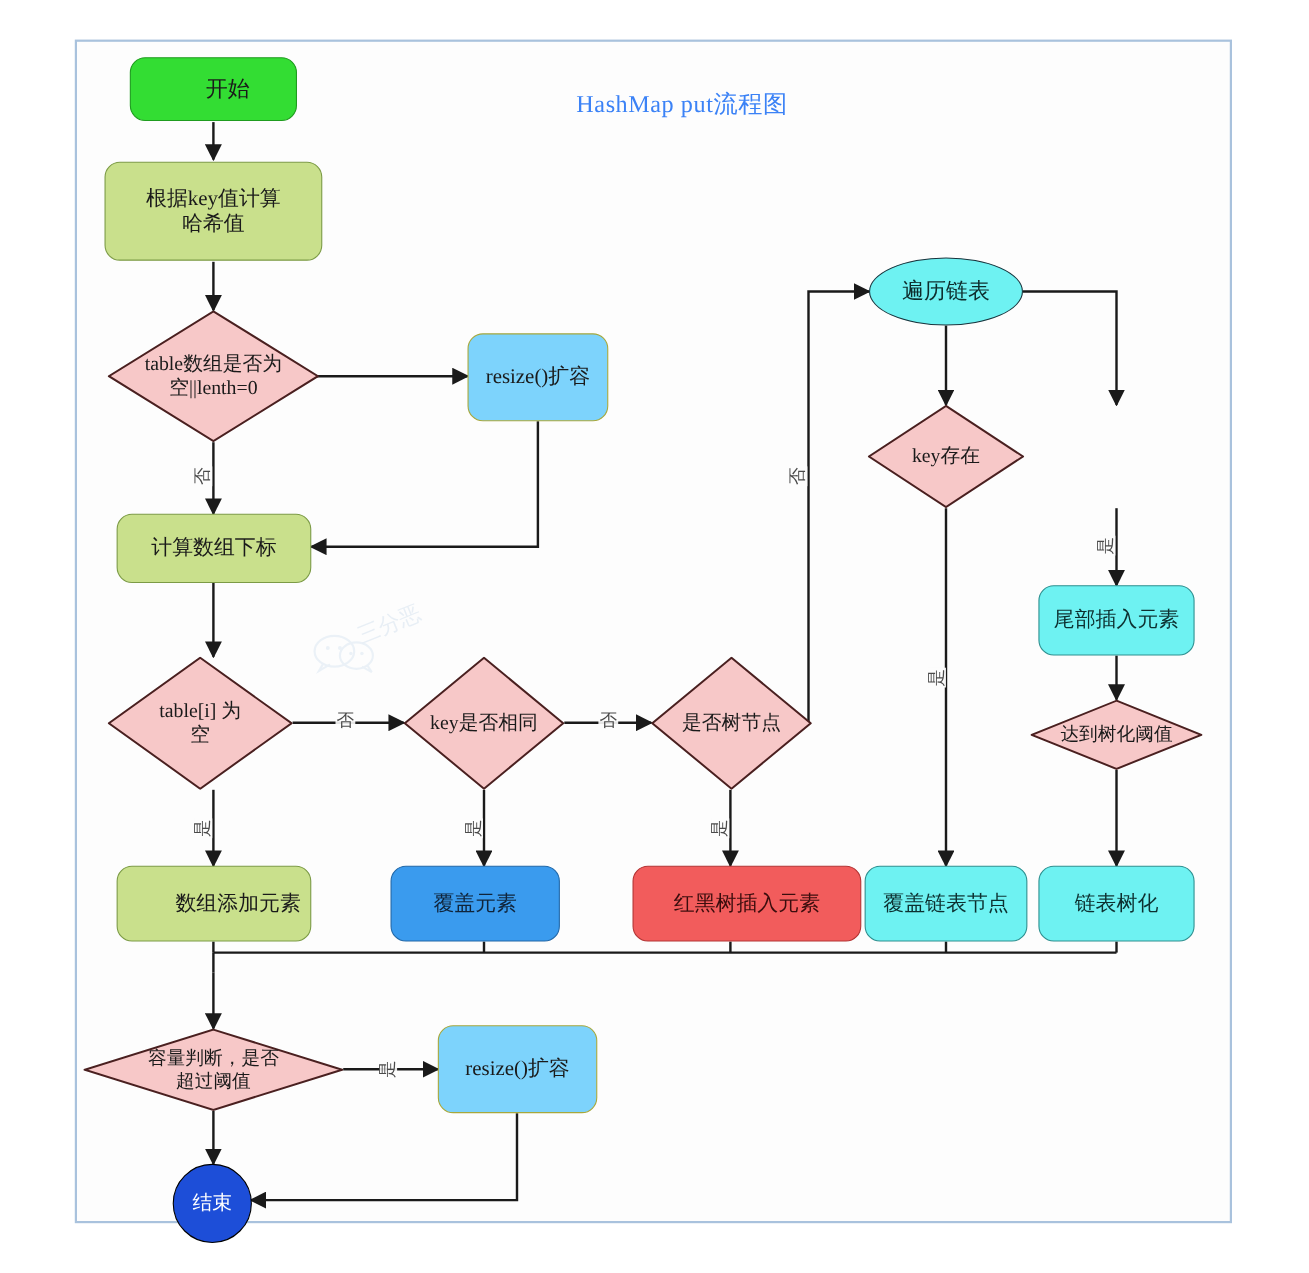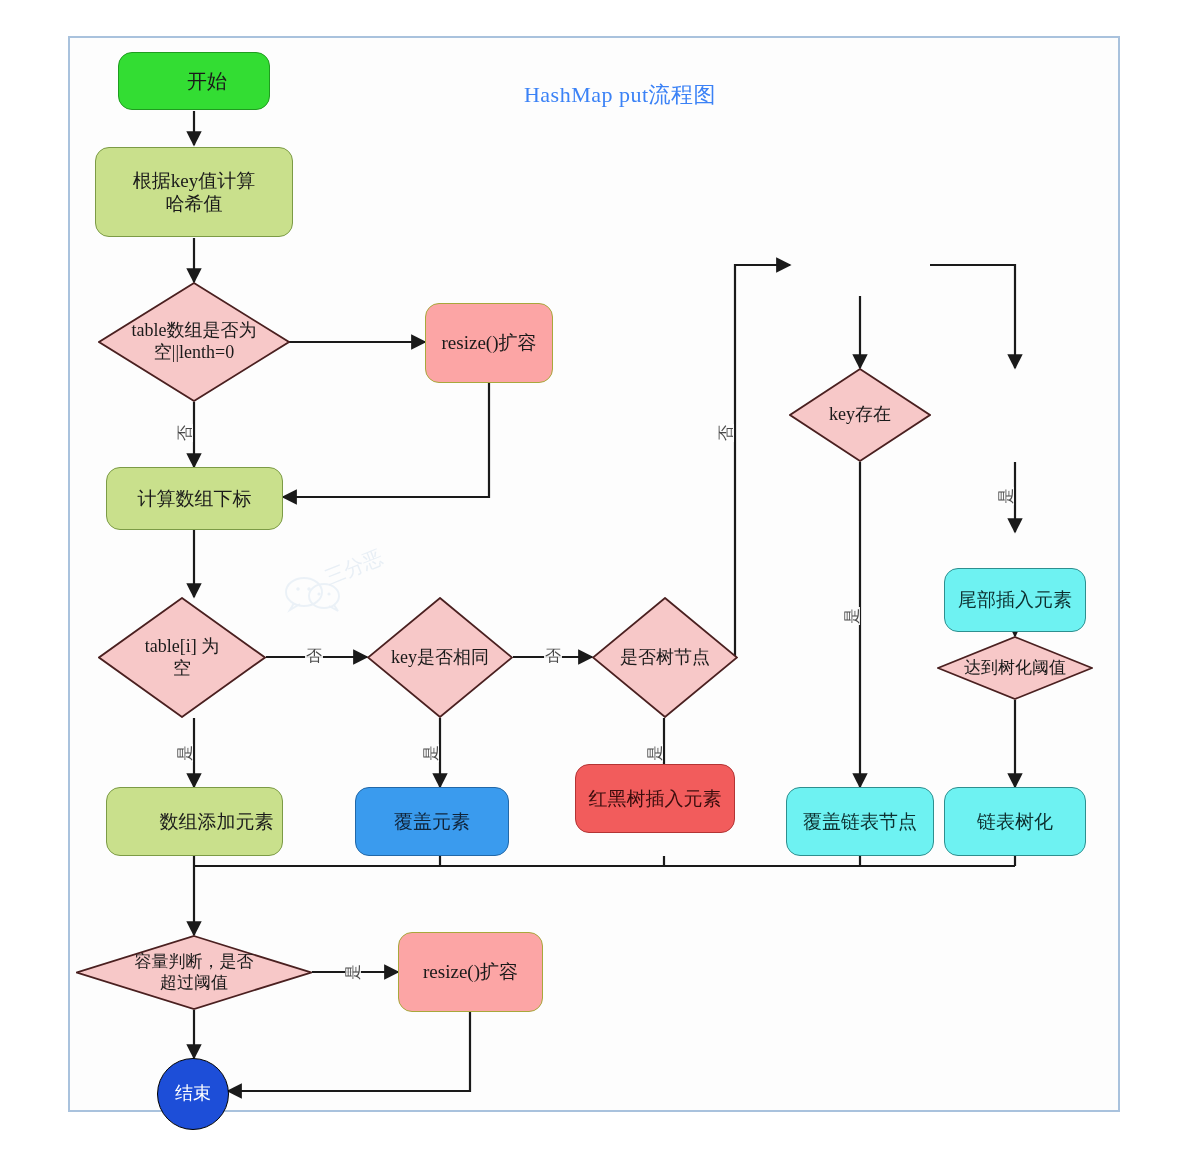--- a/index.html
+++ b/index.html
@@ -56,21 +56,21 @@
     border-width: 1.6px;
     border-style: solid;
     font-size: 20px;
     padding-left: 26px;
   }
   .proc-green {
     background: #c9e08c;
     border-color: #7c9b46;
   }
   .proc-yellow {
-    background: #fca5a5;
+    background: #7dd3fc;
     border-color: #a8a83c;
   }
   .proc-blue {
     background: #3a9bee;
     border-color: #2268a8;
     color: #10243a;
   }
   .proc-red {
     background: #f25c5c;
     border-color: #b33434;
@@ -292,43 +292,44 @@
     <div class="diamond-label">key是否相同</div>
   </div>
 
   <div class="diamond-wrap" style="left:592px; top:597px; width:146px; height:121px;">
     <svg class="diamond-shape" viewBox="0 0 146 121" preserveAspectRatio="none">
       <polygon points="73,1 145,60.5 73,120 1,60.5" fill="#f7c8c8" stroke="#4a2020" stroke-width="1.8"></polygon>
     </svg>
     <div class="diamond-label">是否树节点</div>
   </div>
 
+  <div class="node ellipse" style="left:790px; top:234px; width:140px; height:62px;">遍历链表</div>
 
   <div class="diamond-wrap" style="left:789px; top:368px; width:142px; height:94px;">
     <svg class="diamond-shape" viewBox="0 0 142 94" preserveAspectRatio="none">
       <polygon points="71,1 141,47 71,93 1,47" fill="#f7c8c8" stroke="#4a2020" stroke-width="1.8"></polygon>
     </svg>
     <div class="diamond-label">key存在</div>
   </div>
 
 
-  <div class="node rounded proc-cyan" style="left:944px; top:532px; width:142px; height:64px;margin-top:36px;">尾部插入元素</div>
+  <div class="node rounded proc-cyan" style="left:944px; top:532px; width:142px; height:64px;">尾部插入元素</div>
 
   <div class="diamond-wrap" style="left:937px; top:636px; width:156px; height:64px;font-family:Liberation Serif, serif;">
     <svg class="diamond-shape" viewBox="0 0 156 64" preserveAspectRatio="none">
       <polygon points="78,1 155,32 78,63 1,32" fill="#f7c8c8" stroke="#4a2020" stroke-width="1.8"></polygon>
     </svg>
     <div class="diamond-label" style="font-size:17px;">达到树化阈值</div>
   </div>
 
   <div class="node rounded proc-green" style="left:106px; top:787px; width:177px; height:69px;padding-left:44px;">数组添加元素</div>
 
   <div class="node rounded proc-blue" style="left:355px; top:787px; width:154px; height:69px;">覆盖元素</div>
 
-  <div class="node rounded proc-red" style="left:575px; top:764px; width:160px; height:69px;">红黑树插入元素</div>
+  <div class="node rounded proc-red" style="left:575px; top:787px; width:208px; height:69px;">红黑树插入元素</div>
 
   <div class="node rounded proc-cyan" style="left:786px; top:787px; width:148px; height:69px;">覆盖链表节点</div>
 
   <div class="node rounded proc-cyan" style="left:944px; top:787px; width:142px; height:69px;">链表树化</div>
 
   <div class="diamond-wrap" style="left:76px; top:935px; width:236px; height:75px;">
     <svg class="diamond-shape" viewBox="0 0 236 75" preserveAspectRatio="none">
       <polygon points="118,1 235,37.5 118,74 1,37.5" fill="#f7c8c8" stroke="#4a2020" stroke-width="1.8"></polygon>
     </svg>
     <div class="diamond-label" style="font-size:17px;">容量判断，是否

